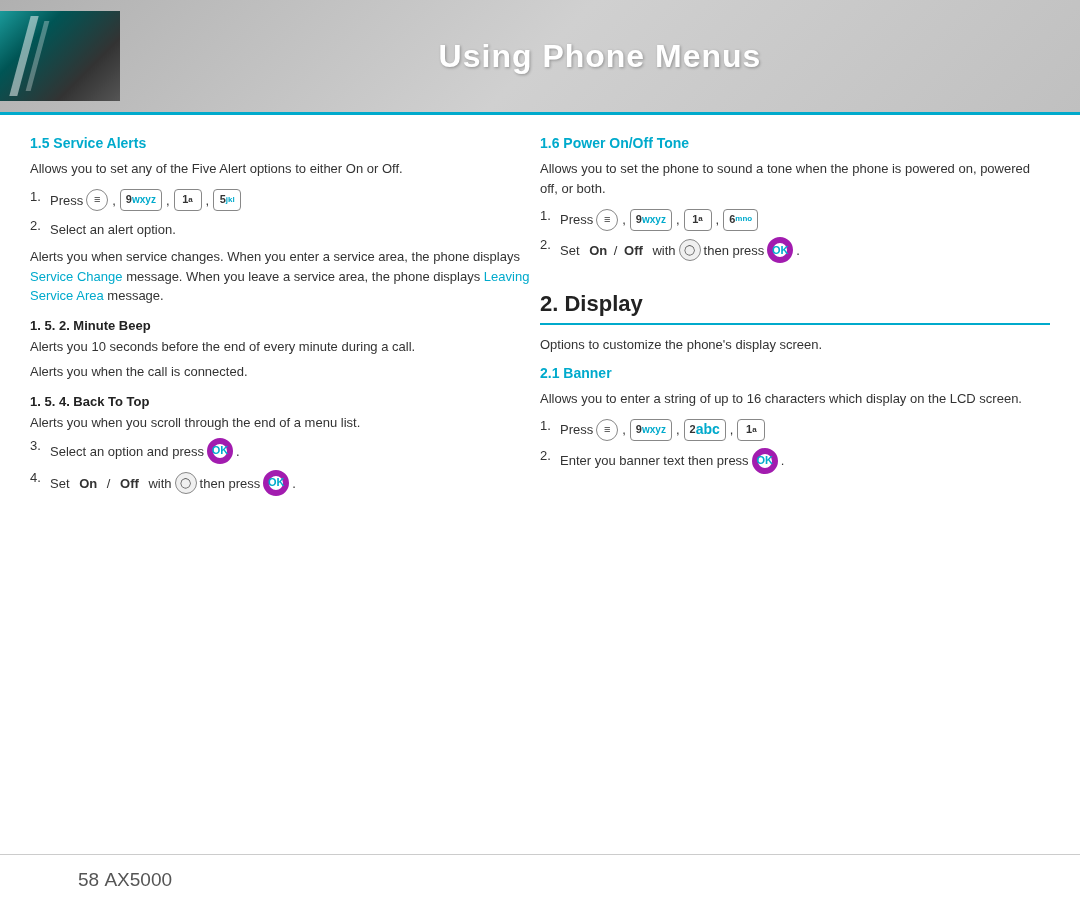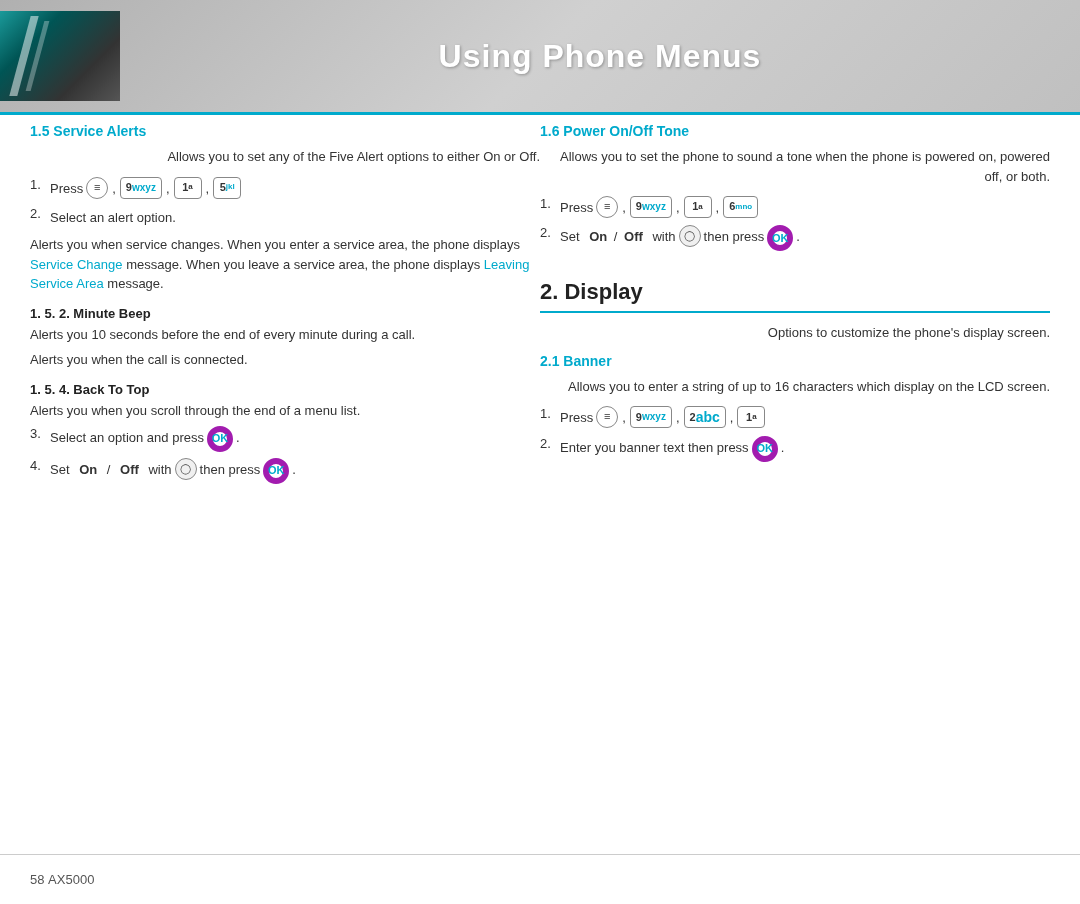--- a/index.html
+++ b/index.html
@@ -61,21 +61,21 @@
 
     
     .blue-line {
       height: 3px;
       background: #00aacc;
     }
 
     
     .content {
       display: flex;
-      padding: 8px 30px;
+      padding: 20px 30px;
     }
 
     .left-col {
       flex: 1;
     }
 
     .right-col {
       flex: 1;
     }
 
@@ -85,21 +85,20 @@
       font-weight: bold;
       font-size: 14px;
       margin-bottom: 8px;
     }
 
     .section-desc {
       font-size: 13px;
       color: #333;
       margin-bottom: 10px;
       line-height: 1.5;
-      text-align: right;
     }
 
     .subsection-title {
       font-weight: bold;
       font-size: 13px;
       color: #222;
       margin-top: 12px;
       margin-bottom: 4px;
     }
 
@@ -123,21 +122,21 @@
       color: #333;
     }
 
     .step-num {
       min-width: 20px;
       font-weight: normal;
     }
 
     .step-content {
       display: flex;
-      align-items: flex-start;
+      align-items: center;
       flex-wrap: wrap;
       gap: 3px;
       line-height: 1.8;
     }
 
     
     .key-btn {
       display: inline-flex;
       align-items: center;
       justify-content: center;
@@ -213,22 +212,23 @@
       left: 0;
       right: 0;
       height: 50px;
       border-top: 1px solid #ccc;
       display: flex;
       align-items: center;
       padding: 0 30px;
     }
 
     .footer-text {
-      font-size: 13px;
+      font-size: 19px;
       color: #555;
+      margin-left: 48px;
     }
 
     .comma { margin: 0 1px; }
   </style>
 </head>
 <body>
 
 <div class="header">
   <div class="header-image"></div>
   <div class="header-title">Using Phone Menus</div>

